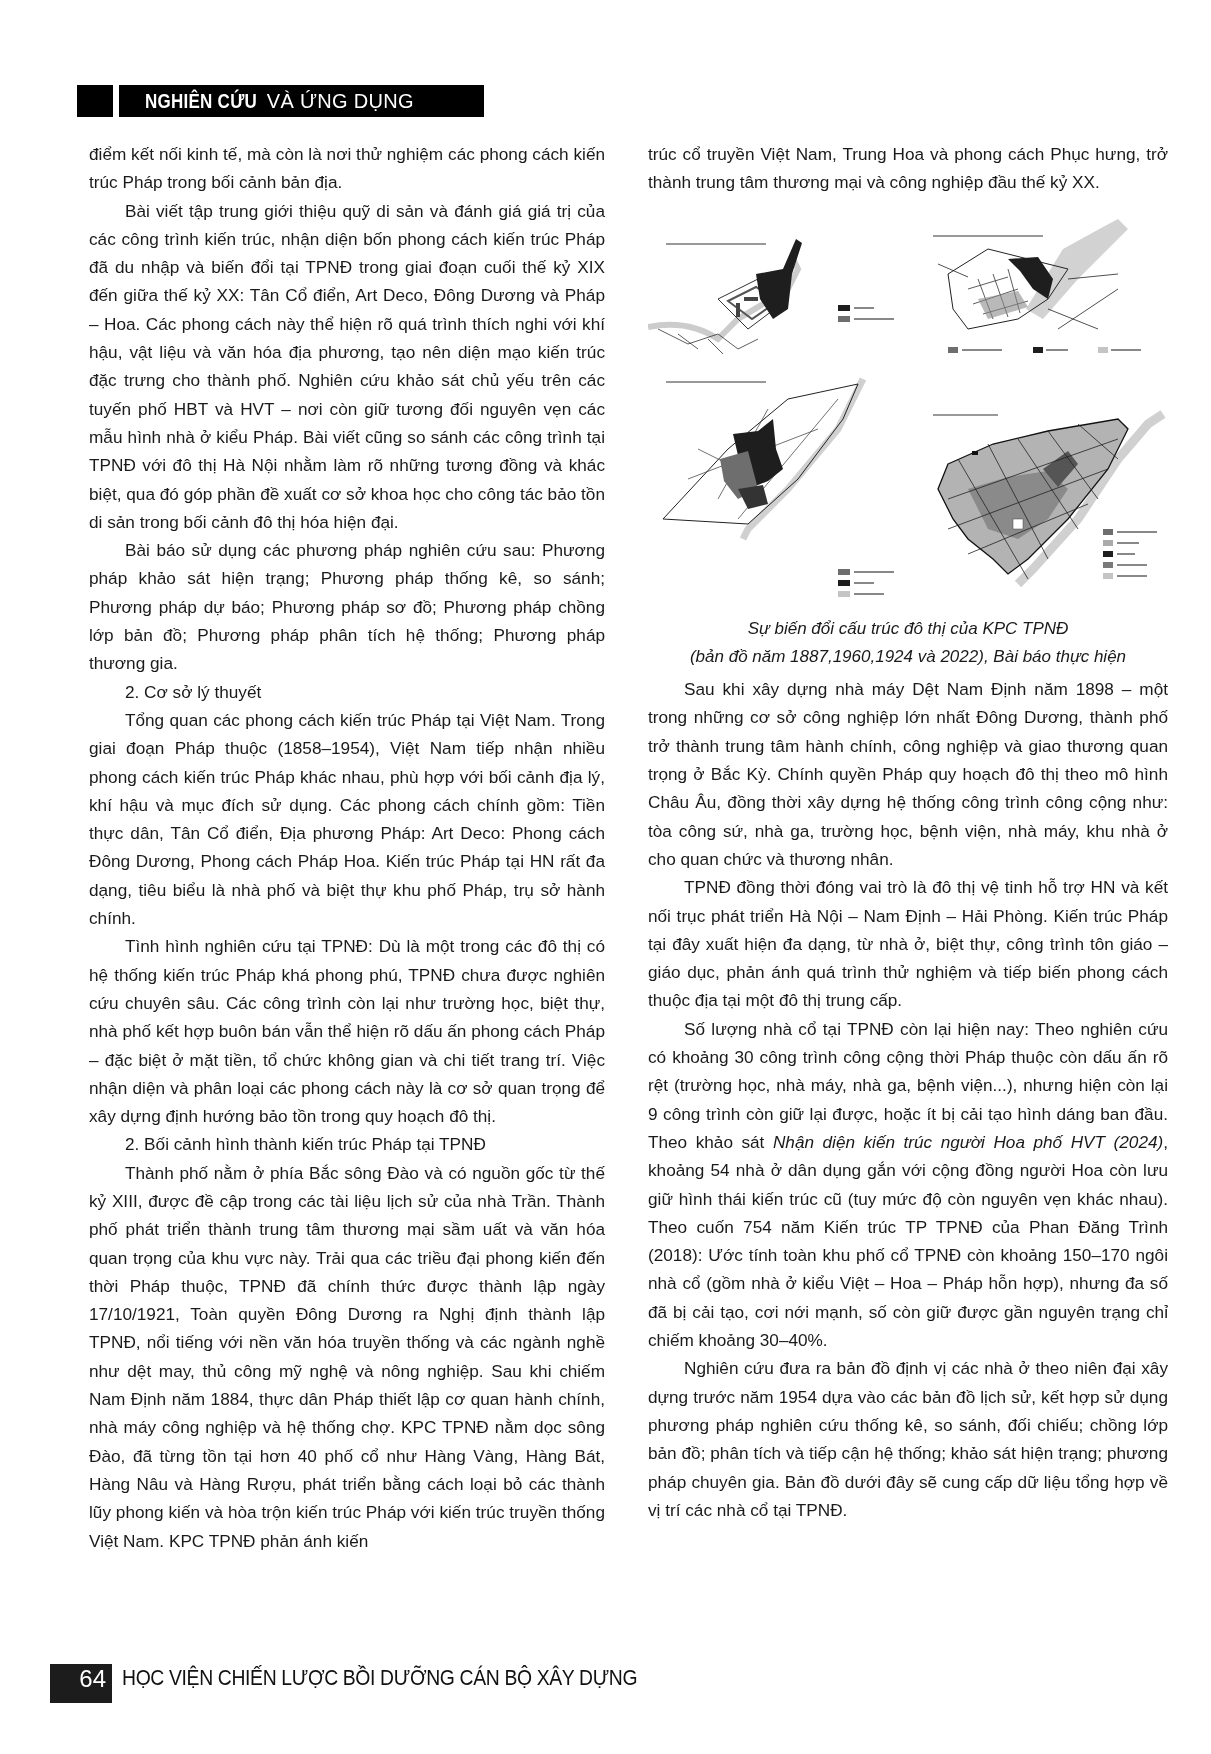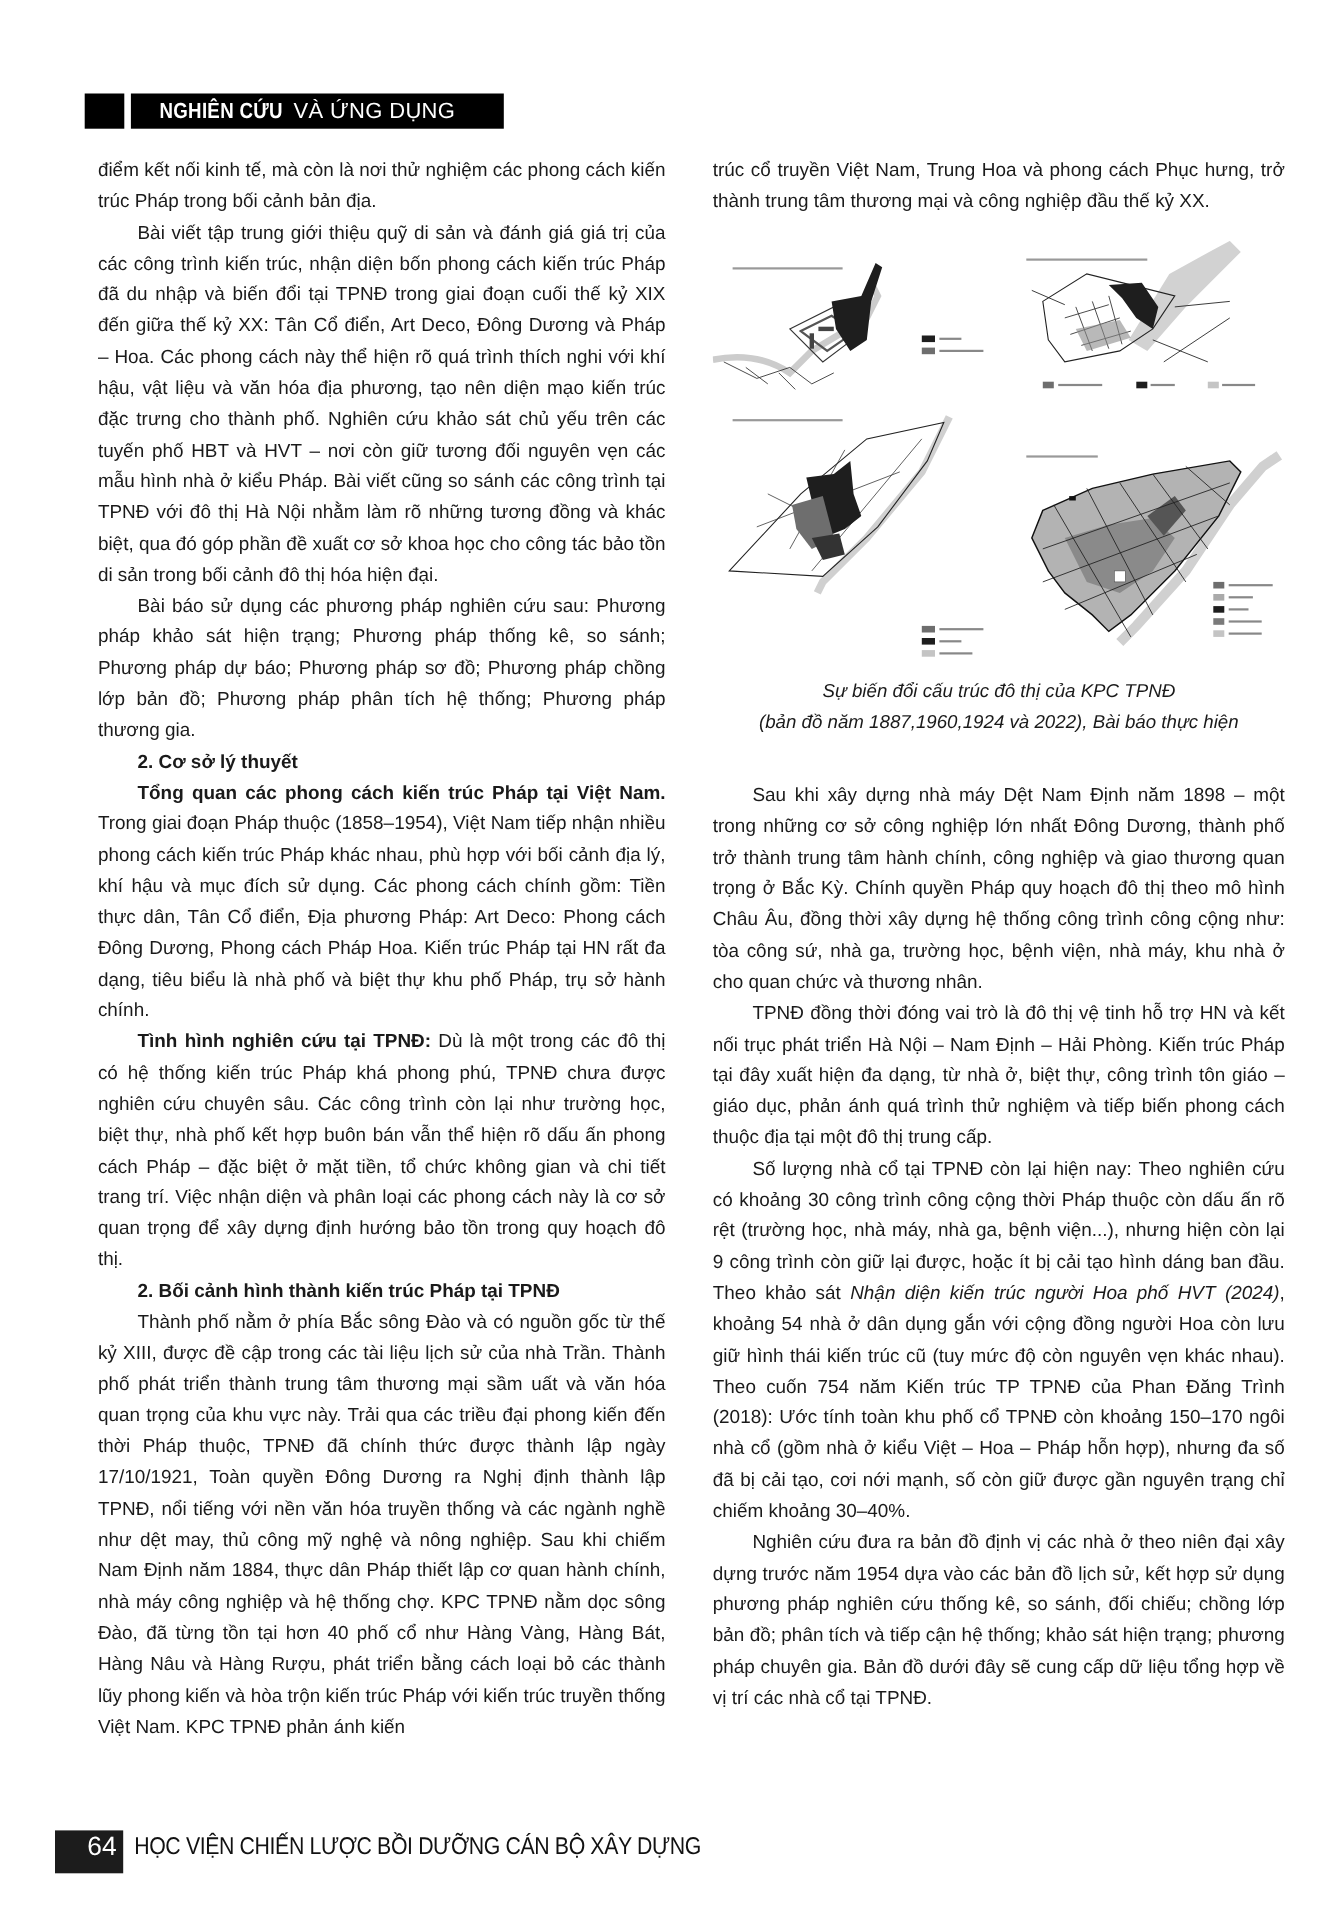--- a/index.html
+++ b/index.html
@@ -1,33 +1,33 @@
 <!DOCTYPE html>
 <html><head>
 <meta charset="utf-8">
 <style>
   html, body { margin:0; padding:0; background:#fff; }
   body { width:1211px; height:1754px; position:relative; overflow:hidden;
          font-family:"Liberation Sans", "DejaVu Sans", sans-serif; color:#1a1a1a; }
   .hdr-box { position:absolute; left:77px; top:85px; width:36px; height:32px; background:#000; }
-  .hdr-bar { position:absolute; left:119px; top:85px; width:339px; height:32px; background:#000;
+  .hdr-bar { position:absolute; left:119px; top:85px; width:365px; height:32px; background:#000;
              color:#fff; display:flex; align-items:center; padding-left:26px; box-sizing:border-box;
              font-size:20px; letter-spacing:0.3px; white-space:nowrap; }
   .hdr-bar .b { font-weight:bold; transform:scaleX(0.85); transform-origin:left; display:inline-block; margin-right:-16px; }
   .hdr-bar .n { font-weight:normal; margin-left:6px; }
   .col { position:absolute; top:140px; font-size:17.2px; line-height:28.3px; text-align:justify; }
   .col-left { left:89px; width:516px; }
   .col-right { left:648px; width:520px; }
   .col p { margin:0; }
   .ind { text-indent:36px; }
-  .bold { font-weight:bold; }
+  .bold { font-weight:normal; }
   .it { font-style:italic; }
   .figure { position:relative; width:520px; height:388px; margin:22px 0 8px 0; background:#fff; }
   .figure svg { width:100%; height:100%; display:block; }
-  .caption { text-align:center; font-style:italic; font-size:17px; line-height:28.3px; margin-bottom:37px; }
+  .caption { text-align:center; font-style:italic; font-size:17px; line-height:28.3px; margin-bottom:4px; }
   .ftr-box { position:absolute; left:50px; top:1664px; width:62px; height:39px; background:#1c1c1c;
              color:#fff; font-size:24px; line-height:29px; text-align:right; padding-right:6px; box-sizing:border-box; }
   .ftr-text { position:absolute; left:122px; top:1662px; font-size:22px; line-height:32px;
               letter-spacing:-0.4px; color:#111; white-space:nowrap; transform:scaleX(0.88); transform-origin:left; }
 </style>
 </head>
 <body>
 
 <div class="hdr-box"></div>
 <div class="hdr-bar">

